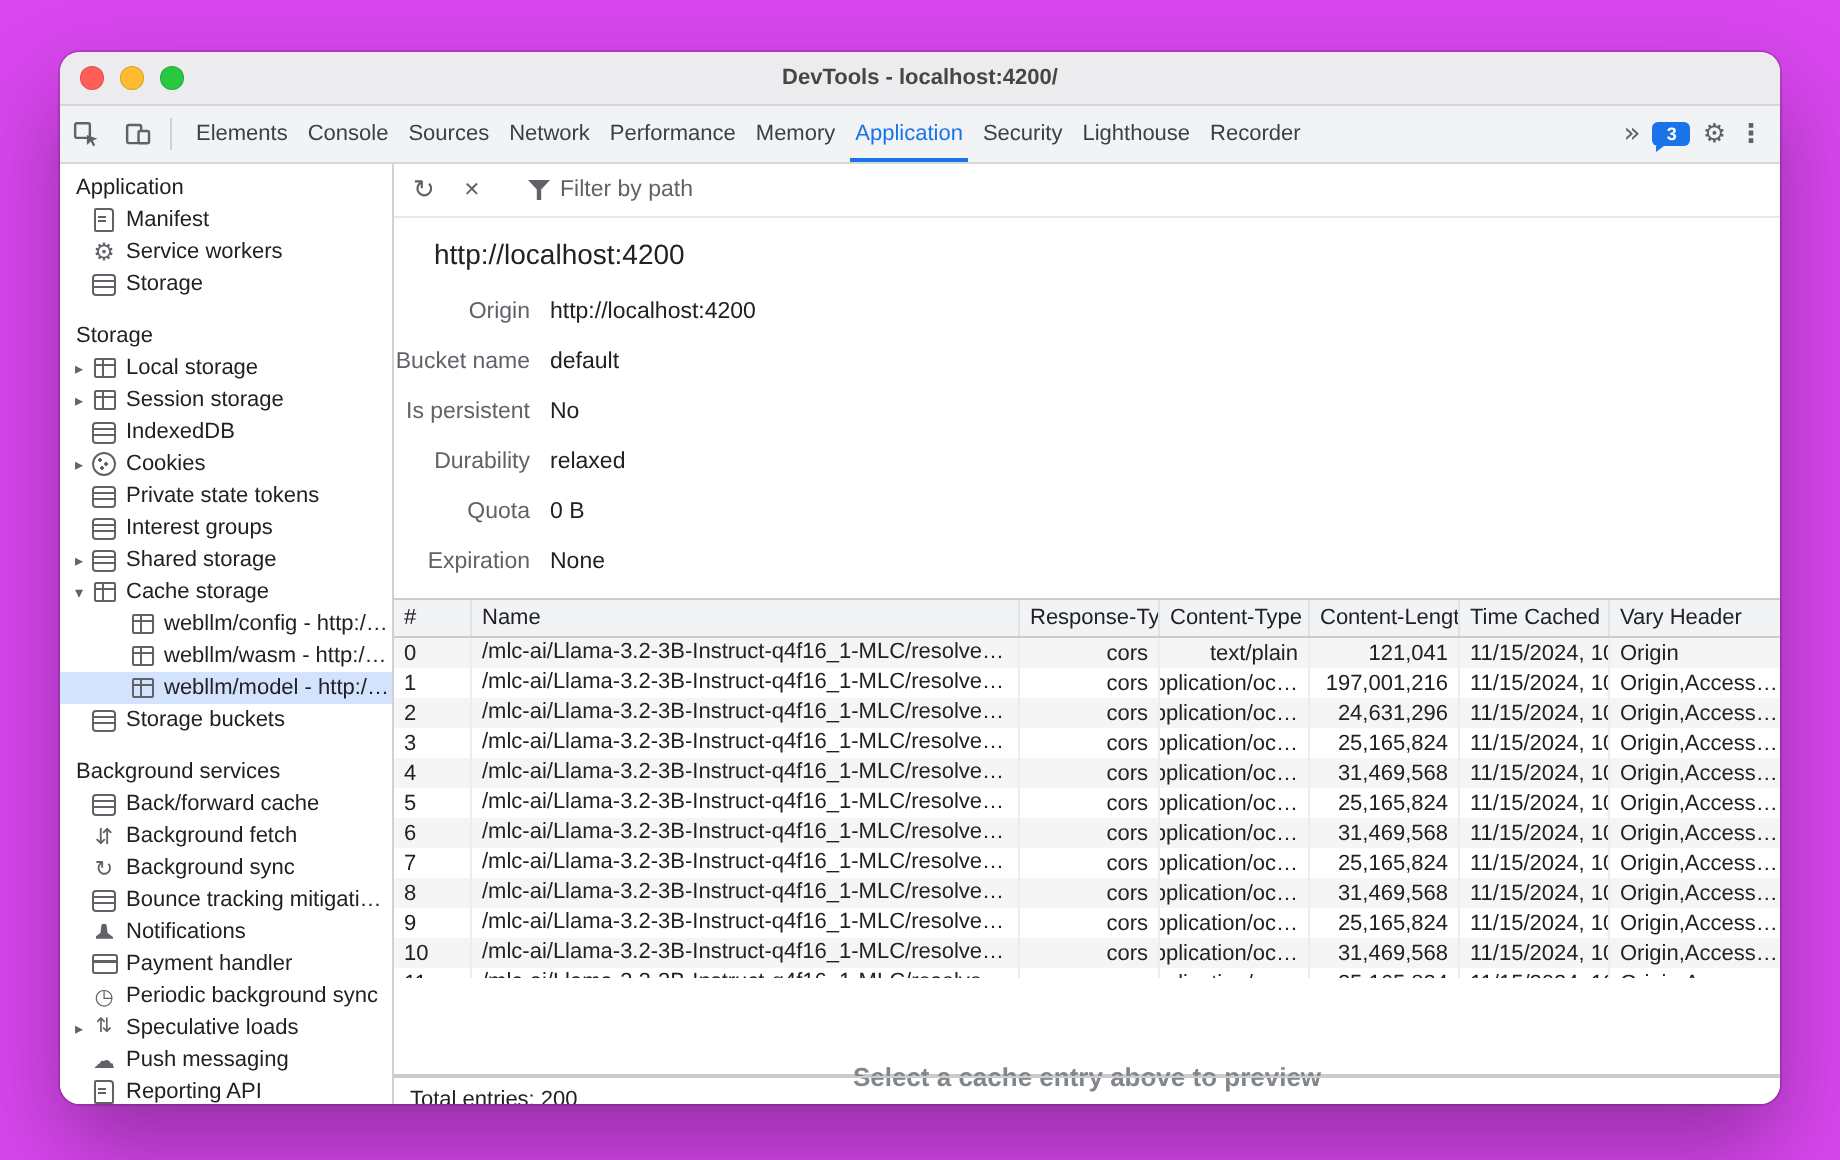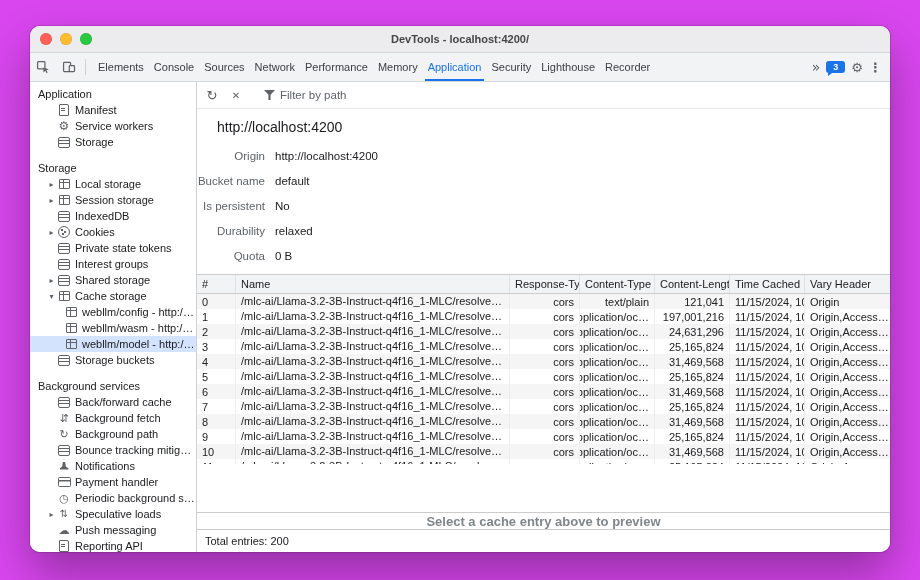--- a/index.html
+++ b/index.html
@@ -31,21 +31,21 @@
   .ticon.kebab{font-size:13px;font-weight:700;}
   .issues-bubble{min-width:13px;height:12px;background:#1a73e8;color:#fff;font-size:9px;font-weight:700;border-radius:3px;
     display:flex;align-items:center;justify-content:center;padding:0 3px;position:relative;}
   .issues-bubble::after{content:"";position:absolute;left:2px;bottom:-3px;border-style:solid;border-width:3px 4px 0 0;
     border-color:#1a73e8 transparent transparent transparent;}
   
   .content{flex:1;display:flex;min-height:0;}
   .sidebar{width:166px;flex:none;border-right:1px solid #cfd1d4;background:#fff;overflow:hidden;padding-top:4px;font-size:11px;}
   .side-section{margin-bottom:10px;}
   .side-header{height:16px;display:flex;align-items:center;padding-left:8px;color:#202124;}
-  .side-item{height:16px;display:flex;align-items:center;padding-left:16px;color:#202124;white-space:nowrap;overflow:hidden;}
+  .side-item{height:16px;display:flex;align-items:center;padding-left:4px;color:#202124;white-space:nowrap;overflow:hidden;}
   .side-item.child{padding-left:34px;}
   .side-item.selected{background:#d3e3fd;}
   .arrow{width:11px;flex:none;font-size:8px;color:#5f6368;display:flex;justify-content:center;font-family:"DejaVu Sans",sans-serif;}
   .side-label{overflow:hidden;text-overflow:ellipsis;}
   
   .tico{display:inline-flex;align-items:center;justify-content:center;color:#5f6368;line-height:1;font-family:"DejaVu Sans",sans-serif;}
   .side-item .tico{width:14px;height:14px;margin-right:4px;flex:none;}
   .tico::before{display:block;}
   [data-icon="service-worker-icon"]::before{content:"⚙";font-size:12px;}
   [data-icon="sync-icon"]::before{content:"↻";font-size:11px;}
@@ -362,21 +362,21 @@
                     <span class="side-label">Background fetch</span>
                   </div>
                   <div>
                     
                   </div>
                 </div>
               <div>
                   <div class="side-item">
                     <span class="arrow"></span>
                     <span class="tico" data-icon="sync-icon"></span>
-                    <span class="side-label">Background path</span>
+                    <span class="side-label">Background sync</span>
                   </div>
                   <div>
                     
                   </div>
                 </div>
               <div>
                   <div class="side-item">
                     <span class="arrow"></span>
                     <span class="tico" data-icon="database-icon"></span>
                     <span class="side-label">Bounce tracking mitigations</span>
@@ -479,20 +479,24 @@
                 <span class="meta-value">No</span>
               </div>
               <div class="meta-row">
                 <span class="meta-label">Durability</span>
                 <span class="meta-value">relaxed</span>
               </div>
               <div class="meta-row">
                 <span class="meta-label">Quota</span>
                 <span class="meta-value">0 B</span>
               </div>
+              <div class="meta-row">
+                <span class="meta-label">Expiration</span>
+                <span class="meta-value">None</span>
+              </div>
             </div>
 
           <div class="grid">
             <div class="grid-head">
               <div class="gh c0">#</div>
               <div class="gh c1">Name</div>
               <div class="gh c2">Response-Type</div>
               <div class="gh c3">Content-Type</div>
               <div class="gh c4">Content-Length</div>
               <div class="gh c5">Time Cached</div>

